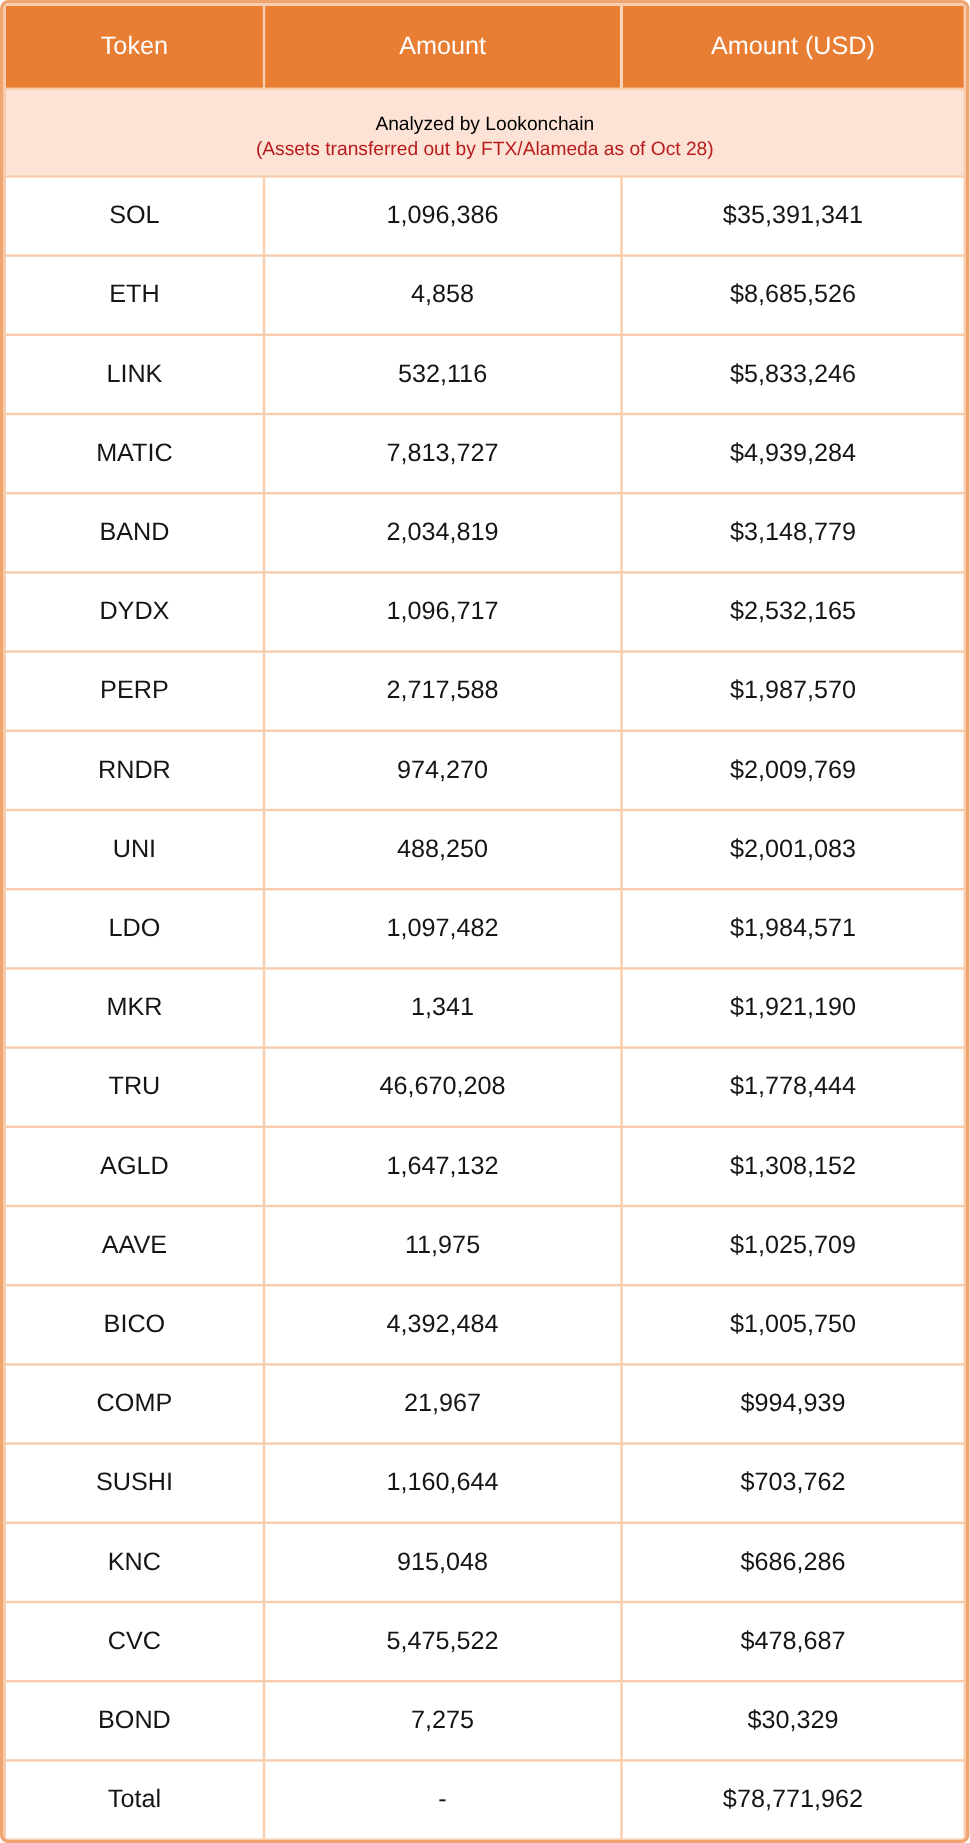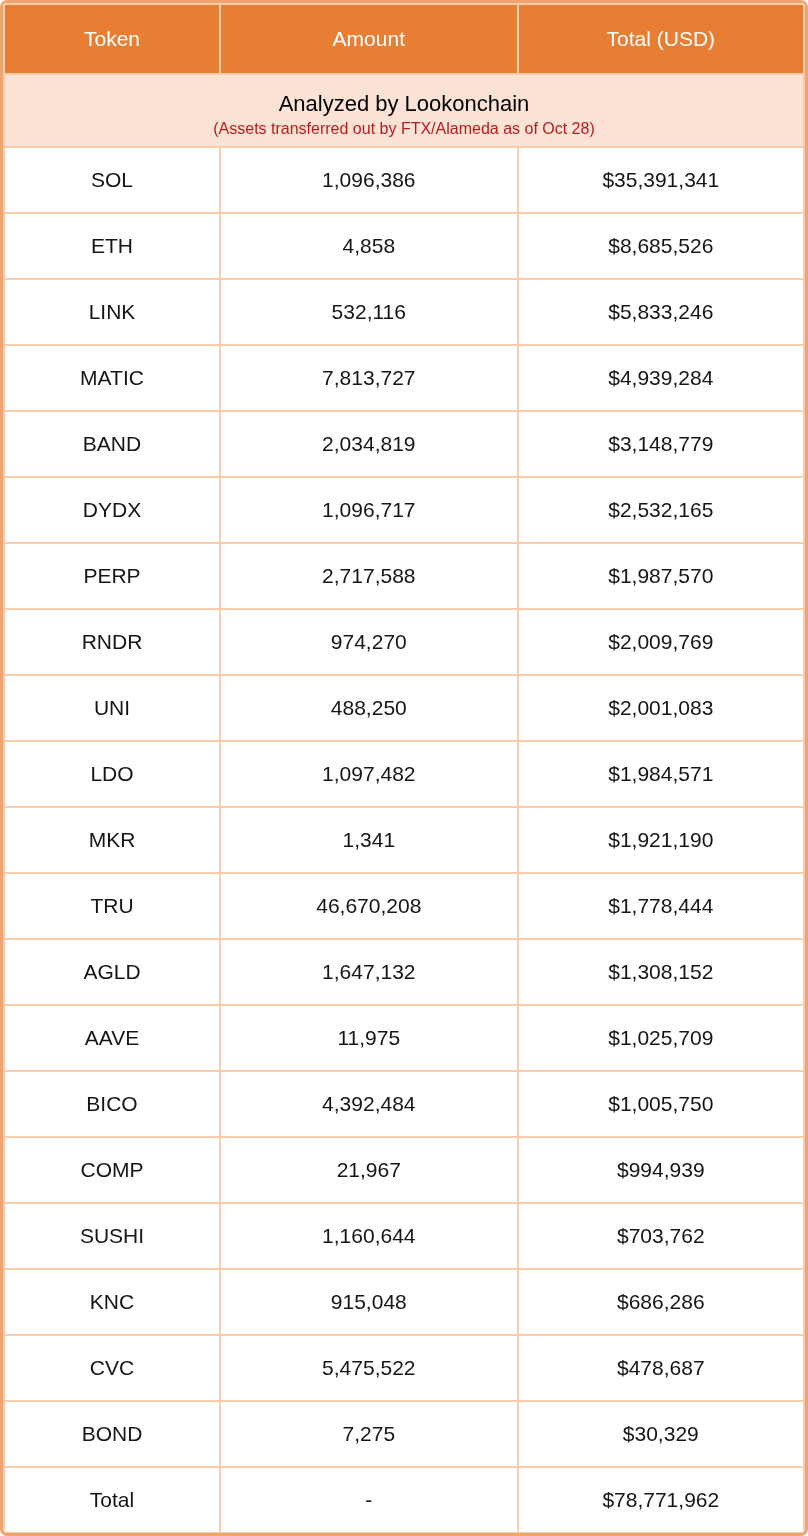--- a/index.html
+++ b/index.html
@@ -44,21 +44,21 @@
     color:var(--header-text);
     font-weight:400;
     font-size:21px;
   }
   tr.caption-tr{height:73px;}
   tr.caption-tr td{
     background:var(--caption-bg);
     padding-top:6px;
   }
   .caption-title{
-    font-size:22px;
+    font-size:16px;
     font-weight:400;
     color:#000;
     line-height:1.35;
   }
   .caption-subtitle{
     font-size:16px;
     font-weight:400;
     color:#b91c1c;
     line-height:1.2;
   }
@@ -71,21 +71,21 @@
   <table>
     <colgroup>
       <col class="c-token">
         <col class="c-amount">
         <col class="c-value">
     </colgroup>
     <thead>
       <tr>
         <th>Token</th>
         <th>Amount</th>
-        <th>Total (USD)</th>
+        <th>Amount (USD)</th>
       </tr>
     </thead>
     <tbody>
       <tr class="caption-tr">
         <td colspan="3">
           <div class="caption-title">Analyzed by Lookonchain</div>
           <div class="caption-subtitle">(Assets transferred out by FTX/Alameda as of Oct 28)</div>
         </td>
       </tr>
       <tr class="data-tr">

